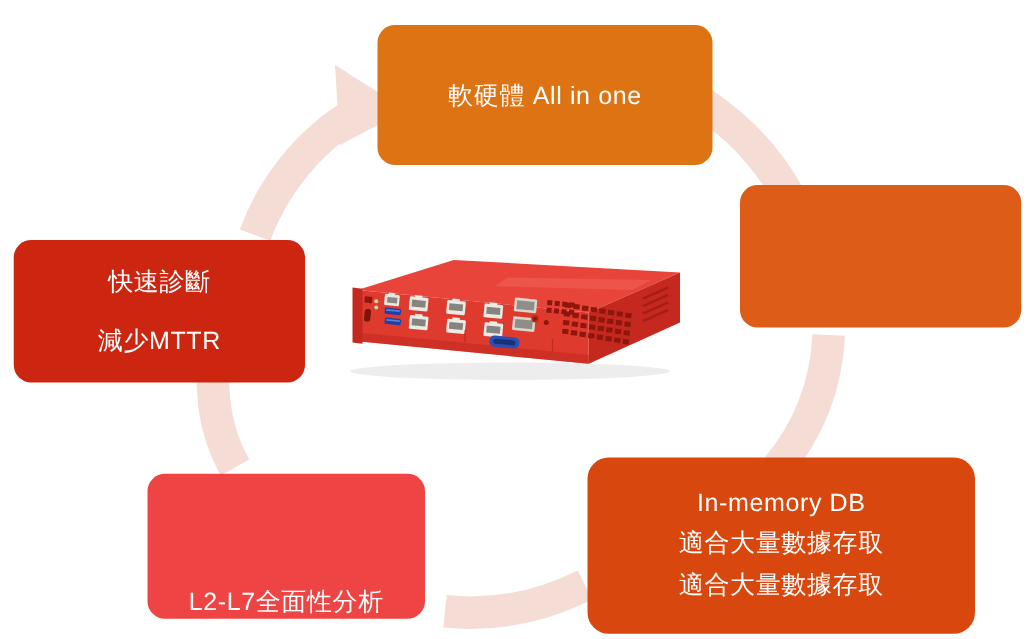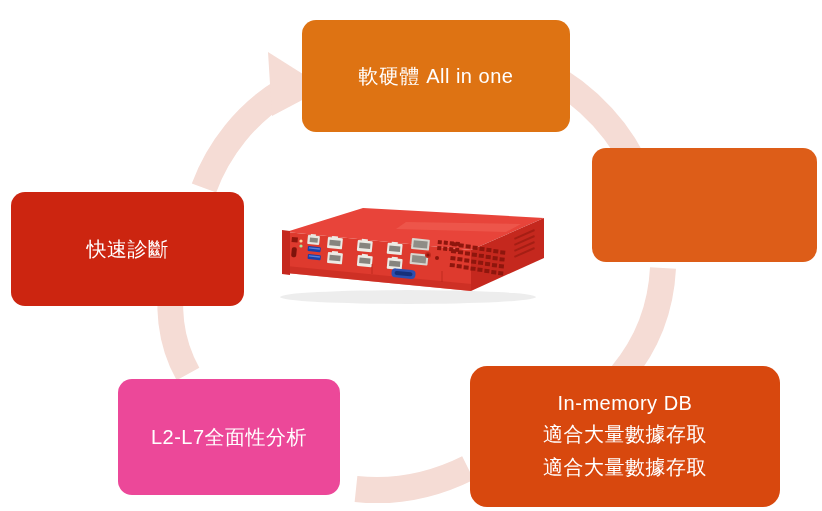--- a/index.html
+++ b/index.html
@@ -230,28 +230,29 @@
       <line x1="186" y1="75" x2="186" y2="86"></line>
     </g>
   </svg>
 
   <div class="node" id="node-top" style="background:#DE7313;">
     <span class="line">軟硬體 All in one</span>
   </div>
 
   <div class="node" id="node-left" style="background:#CC2510;">
     <span class="line">快速診斷</span>
+    <span class="line">減少MTTR</span>
   </div>
 
   <div class="node" id="node-right" style="background:#DD5D18;">
   </div>
 
   <div class="node" id="node-bottom-right" style="background:#D8480E;border-radius:17px;">
     <span class="line">In-memory DB</span>
     <span class="line">適合大量數據存取</span>
     <span class="line">適合大量數據存取</span>
   </div>
 
-  <div class="node" id="node-bottom-left" style="background:#ec4899;">
+  <div class="node" id="node-bottom-left" style="background:#ef4444;justify-content:flex-end;">
     <span class="line">L2-L7全面性分析</span>
   </div>
 
 </div>
 
 </body></html>

